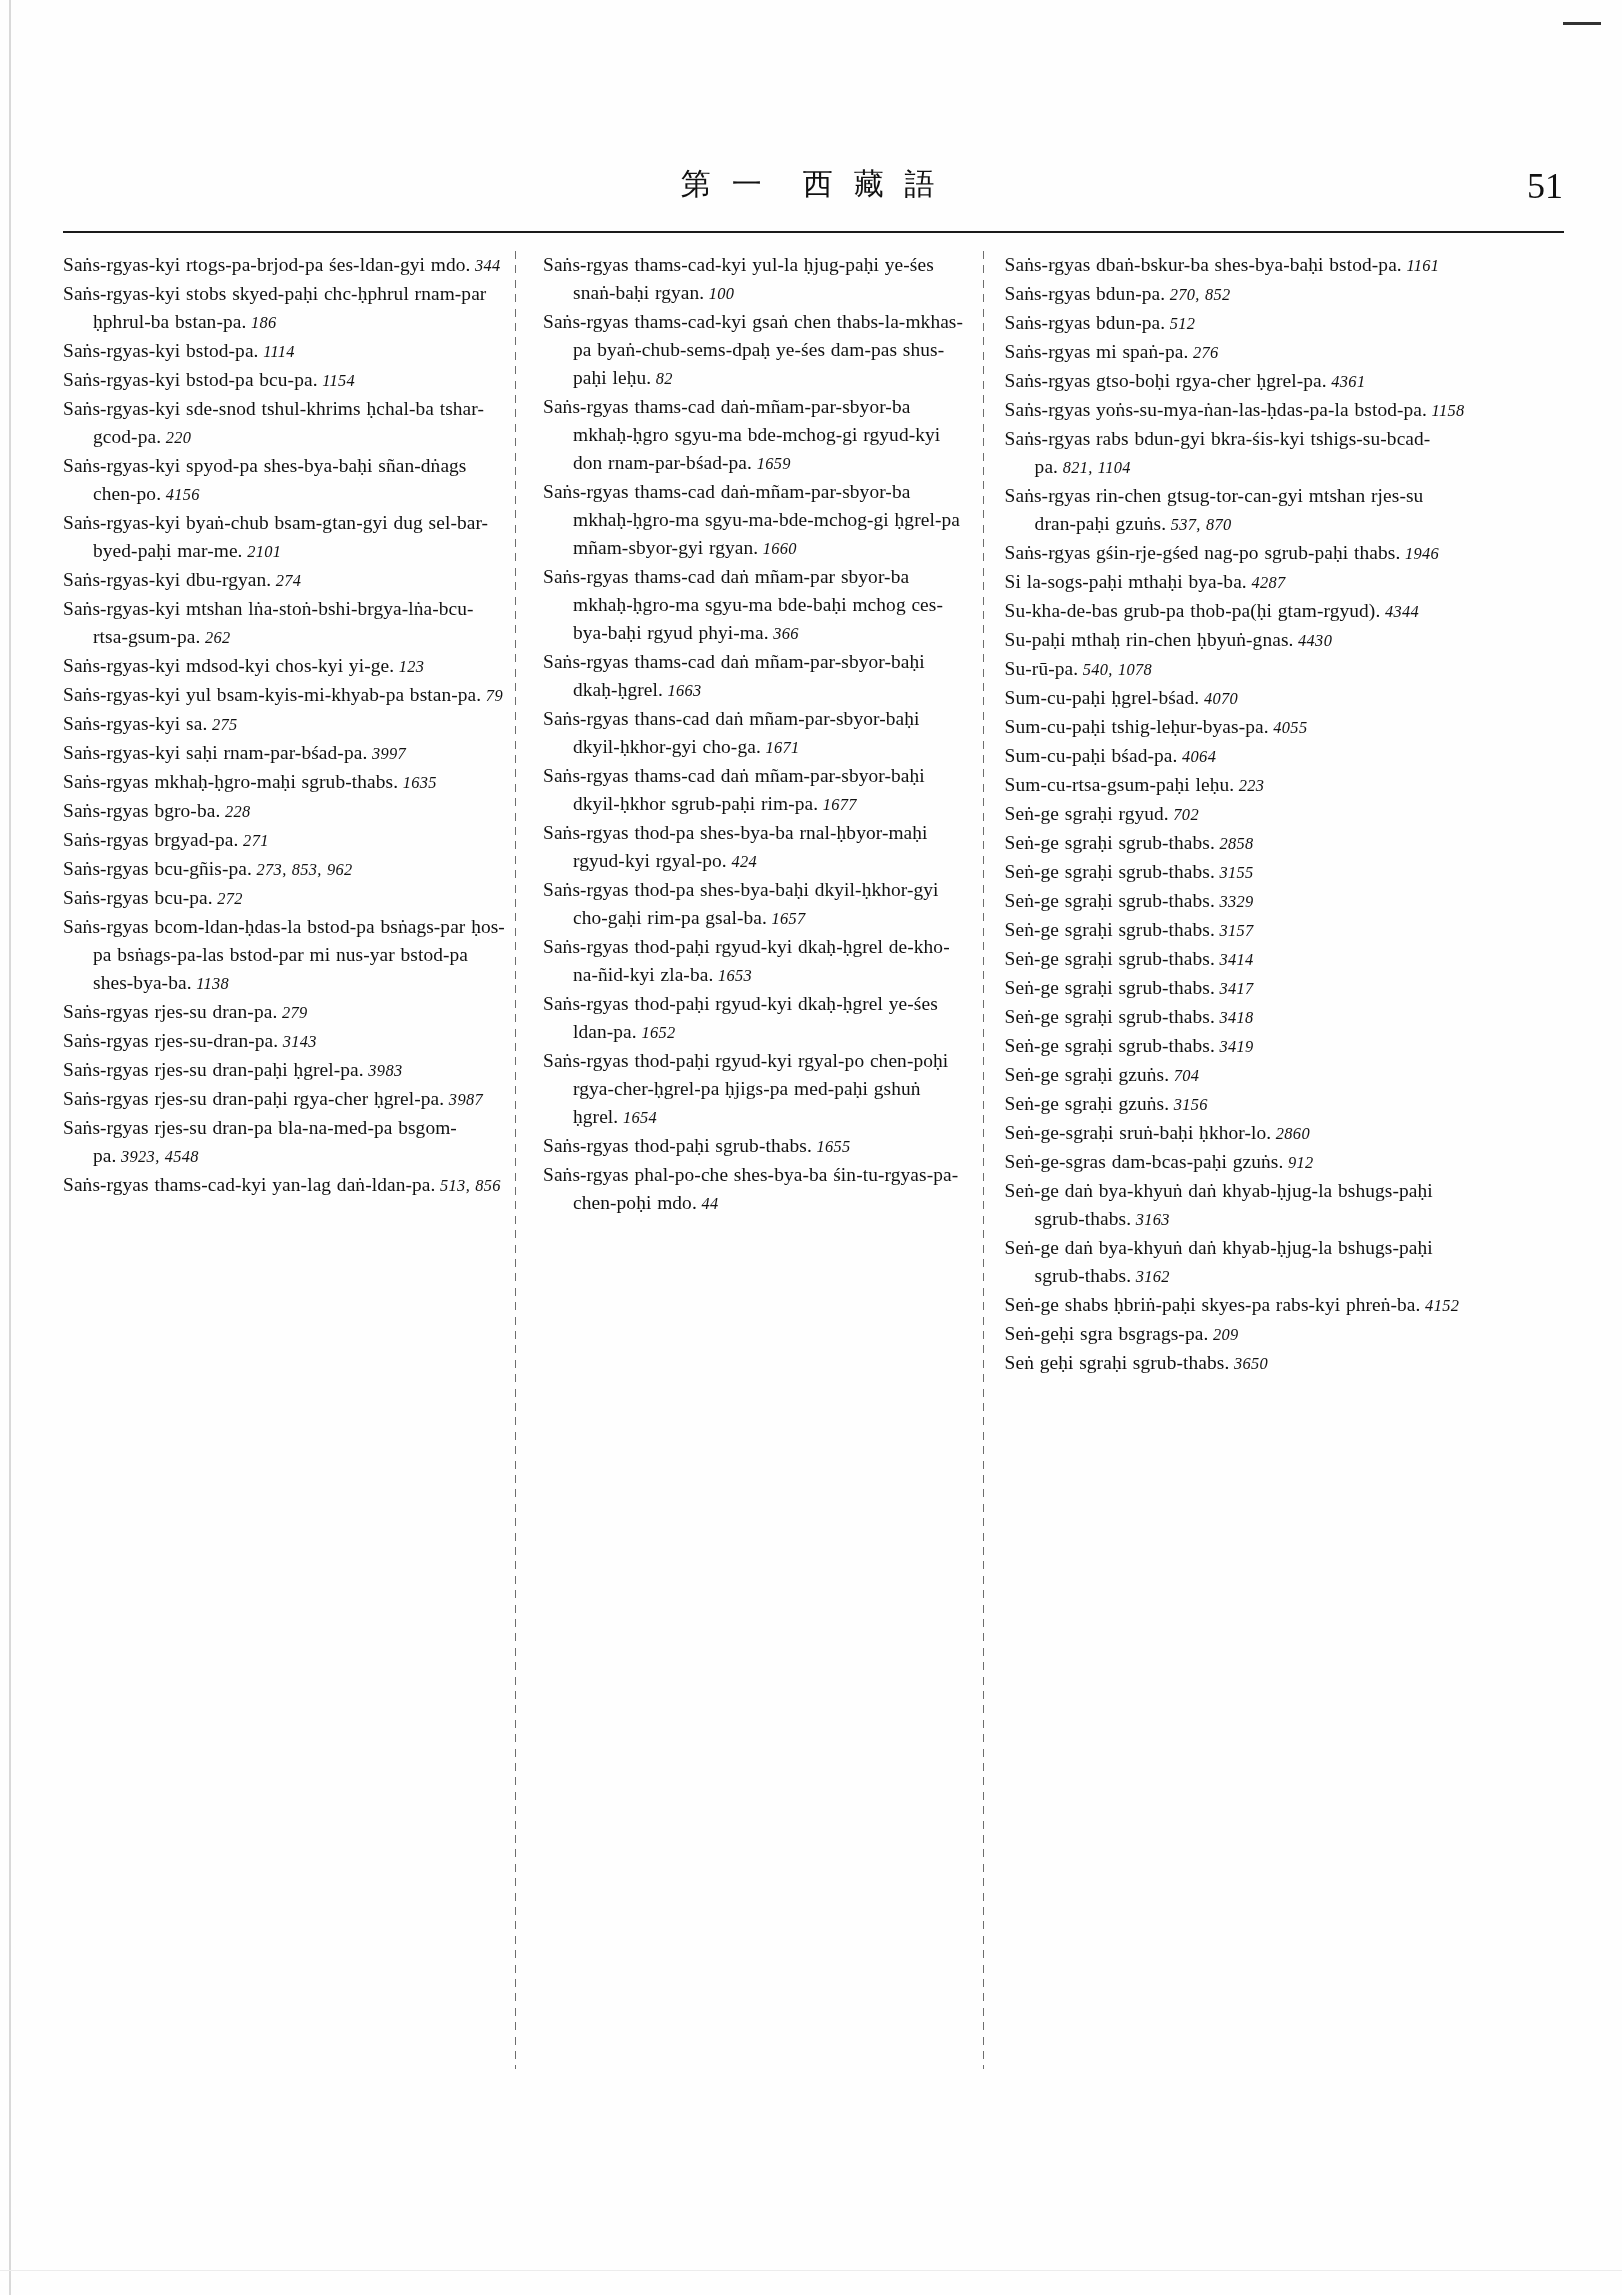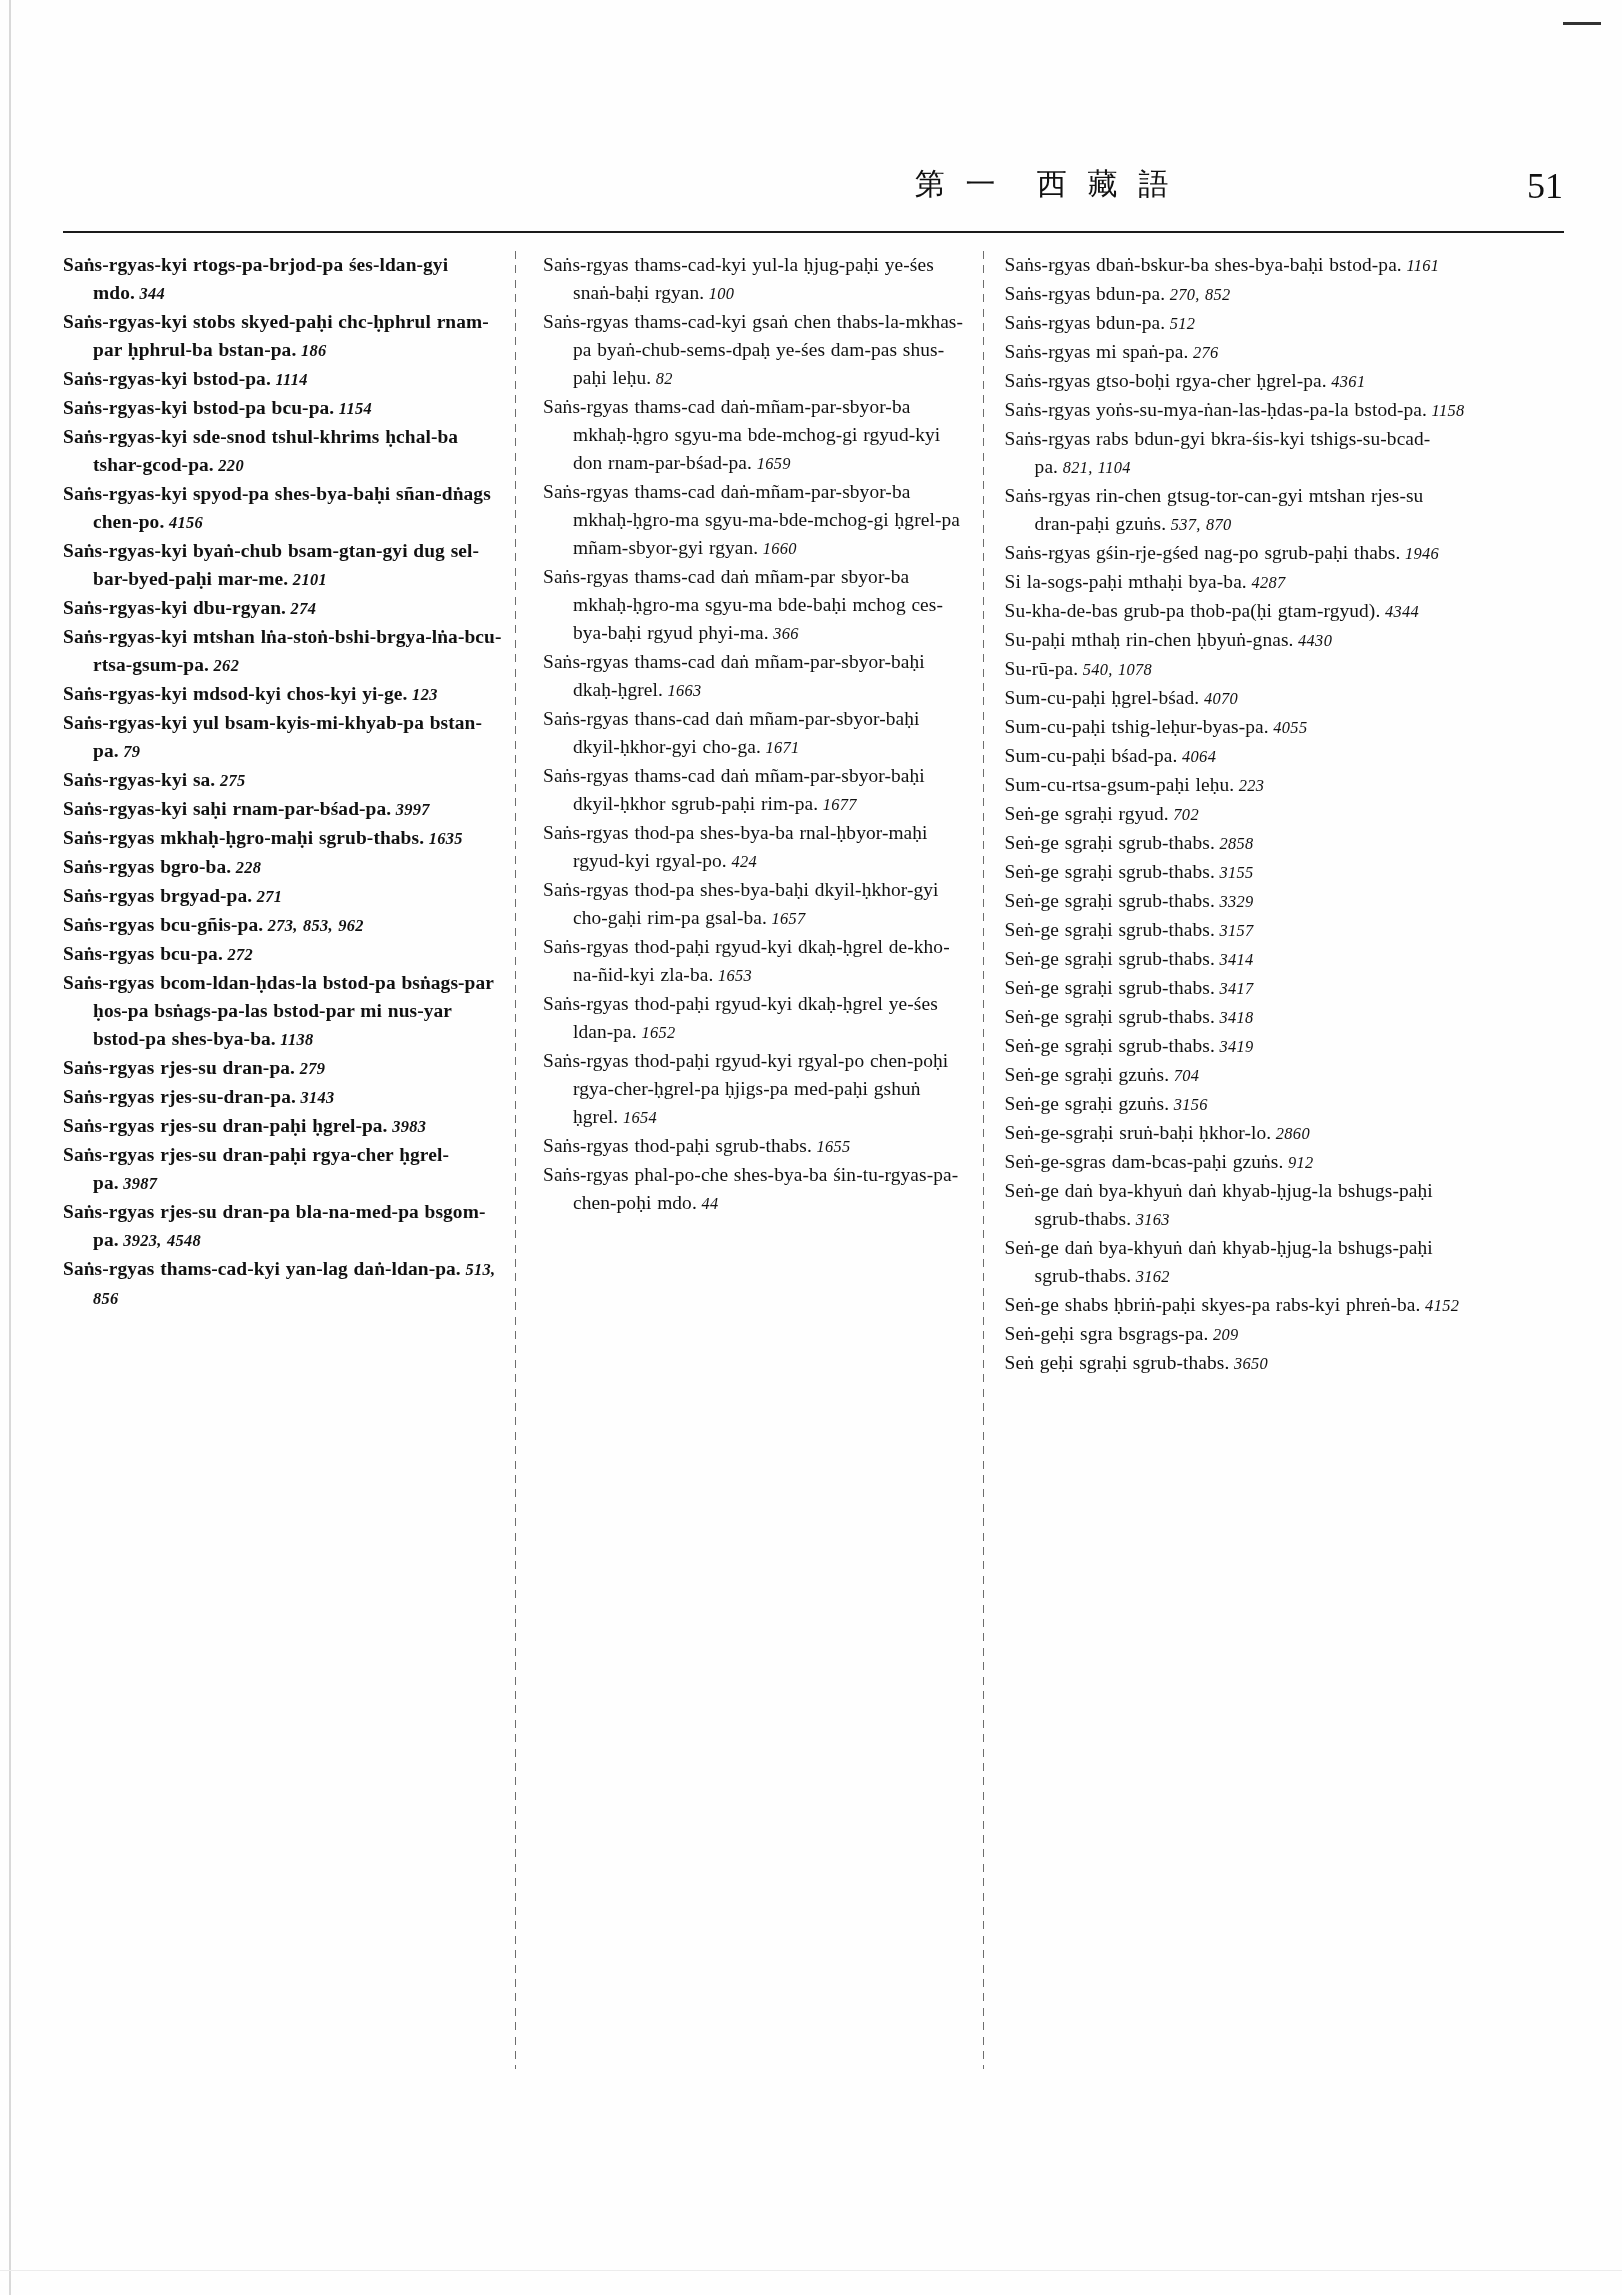--- a/index.html
+++ b/index.html
@@ -53,21 +53,21 @@
   }
   .header-cjk {
     position: absolute;
     left: 381px;
     top: 0;
     width: 722px;
     font-family: "DejaVu Sans", sans-serif;
     font-size: 30px;
     letter-spacing: 0.02em;
     color: #111;
-    text-align: right;
+    text-align: center;
     white-space: pre;
   }
   .header-page {
     position: absolute;
     right: 0;
     top: 1.3px;
     font-family: "Liberation Serif", serif;
     font-size: 36px;
     color: #111;
   }
@@ -87,21 +87,21 @@
     top: 251px;
     width: 1501px;
     height: 1825px;
     display: flex;
     gap: 0;
   }
   .col {
     position: relative;
     box-sizing: border-box;
   }
-  .col-1 { width: 459px; padding-right: 17px; font-weight: bold; }
+  .col-1 { width: 459px; padding-right: 17px; }
   .col-2 { width: 459px; padding-left: 21px; padding-right: 17px; }
   .col-3 { width: 486px; padding-left: 23.6px; }
 
   .divider {
     position: absolute;
     top: 251px;
     width: 1.3px;
     height: 1818px;
     background: repeating-linear-gradient(to bottom, #6d6d6d 0 7.9px, rgba(255,255,255,0) 7.9px 14.4px);
   }

